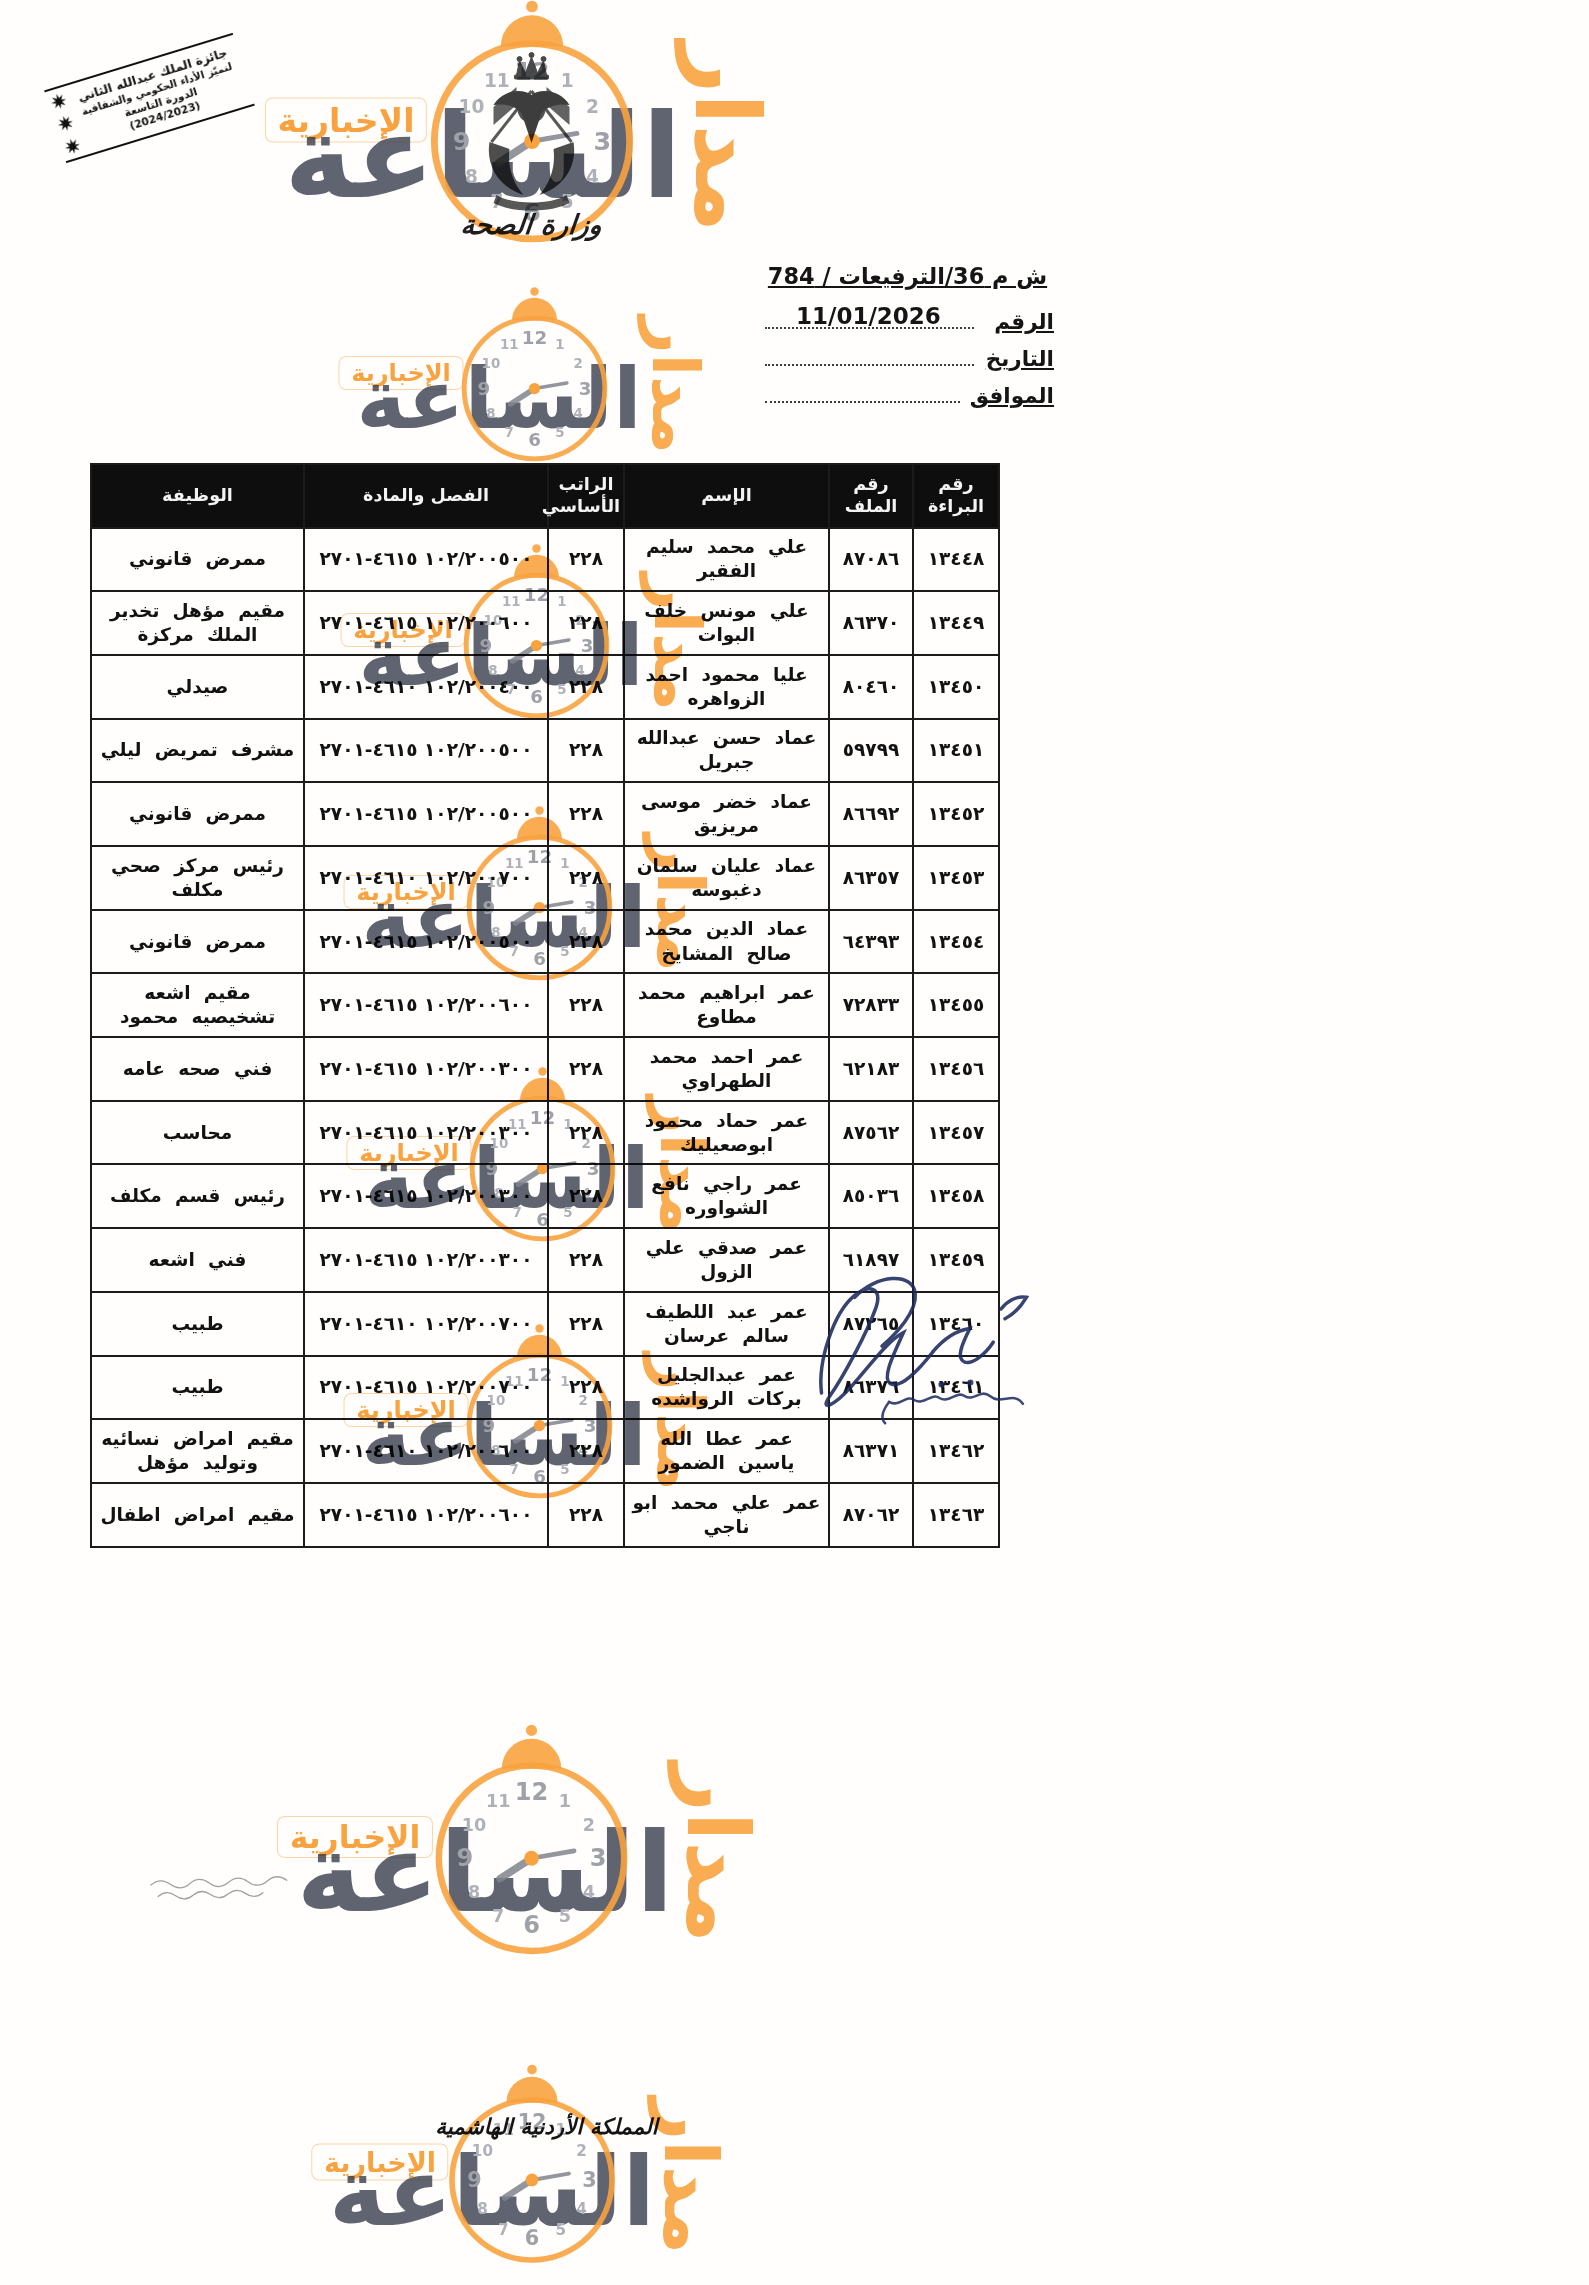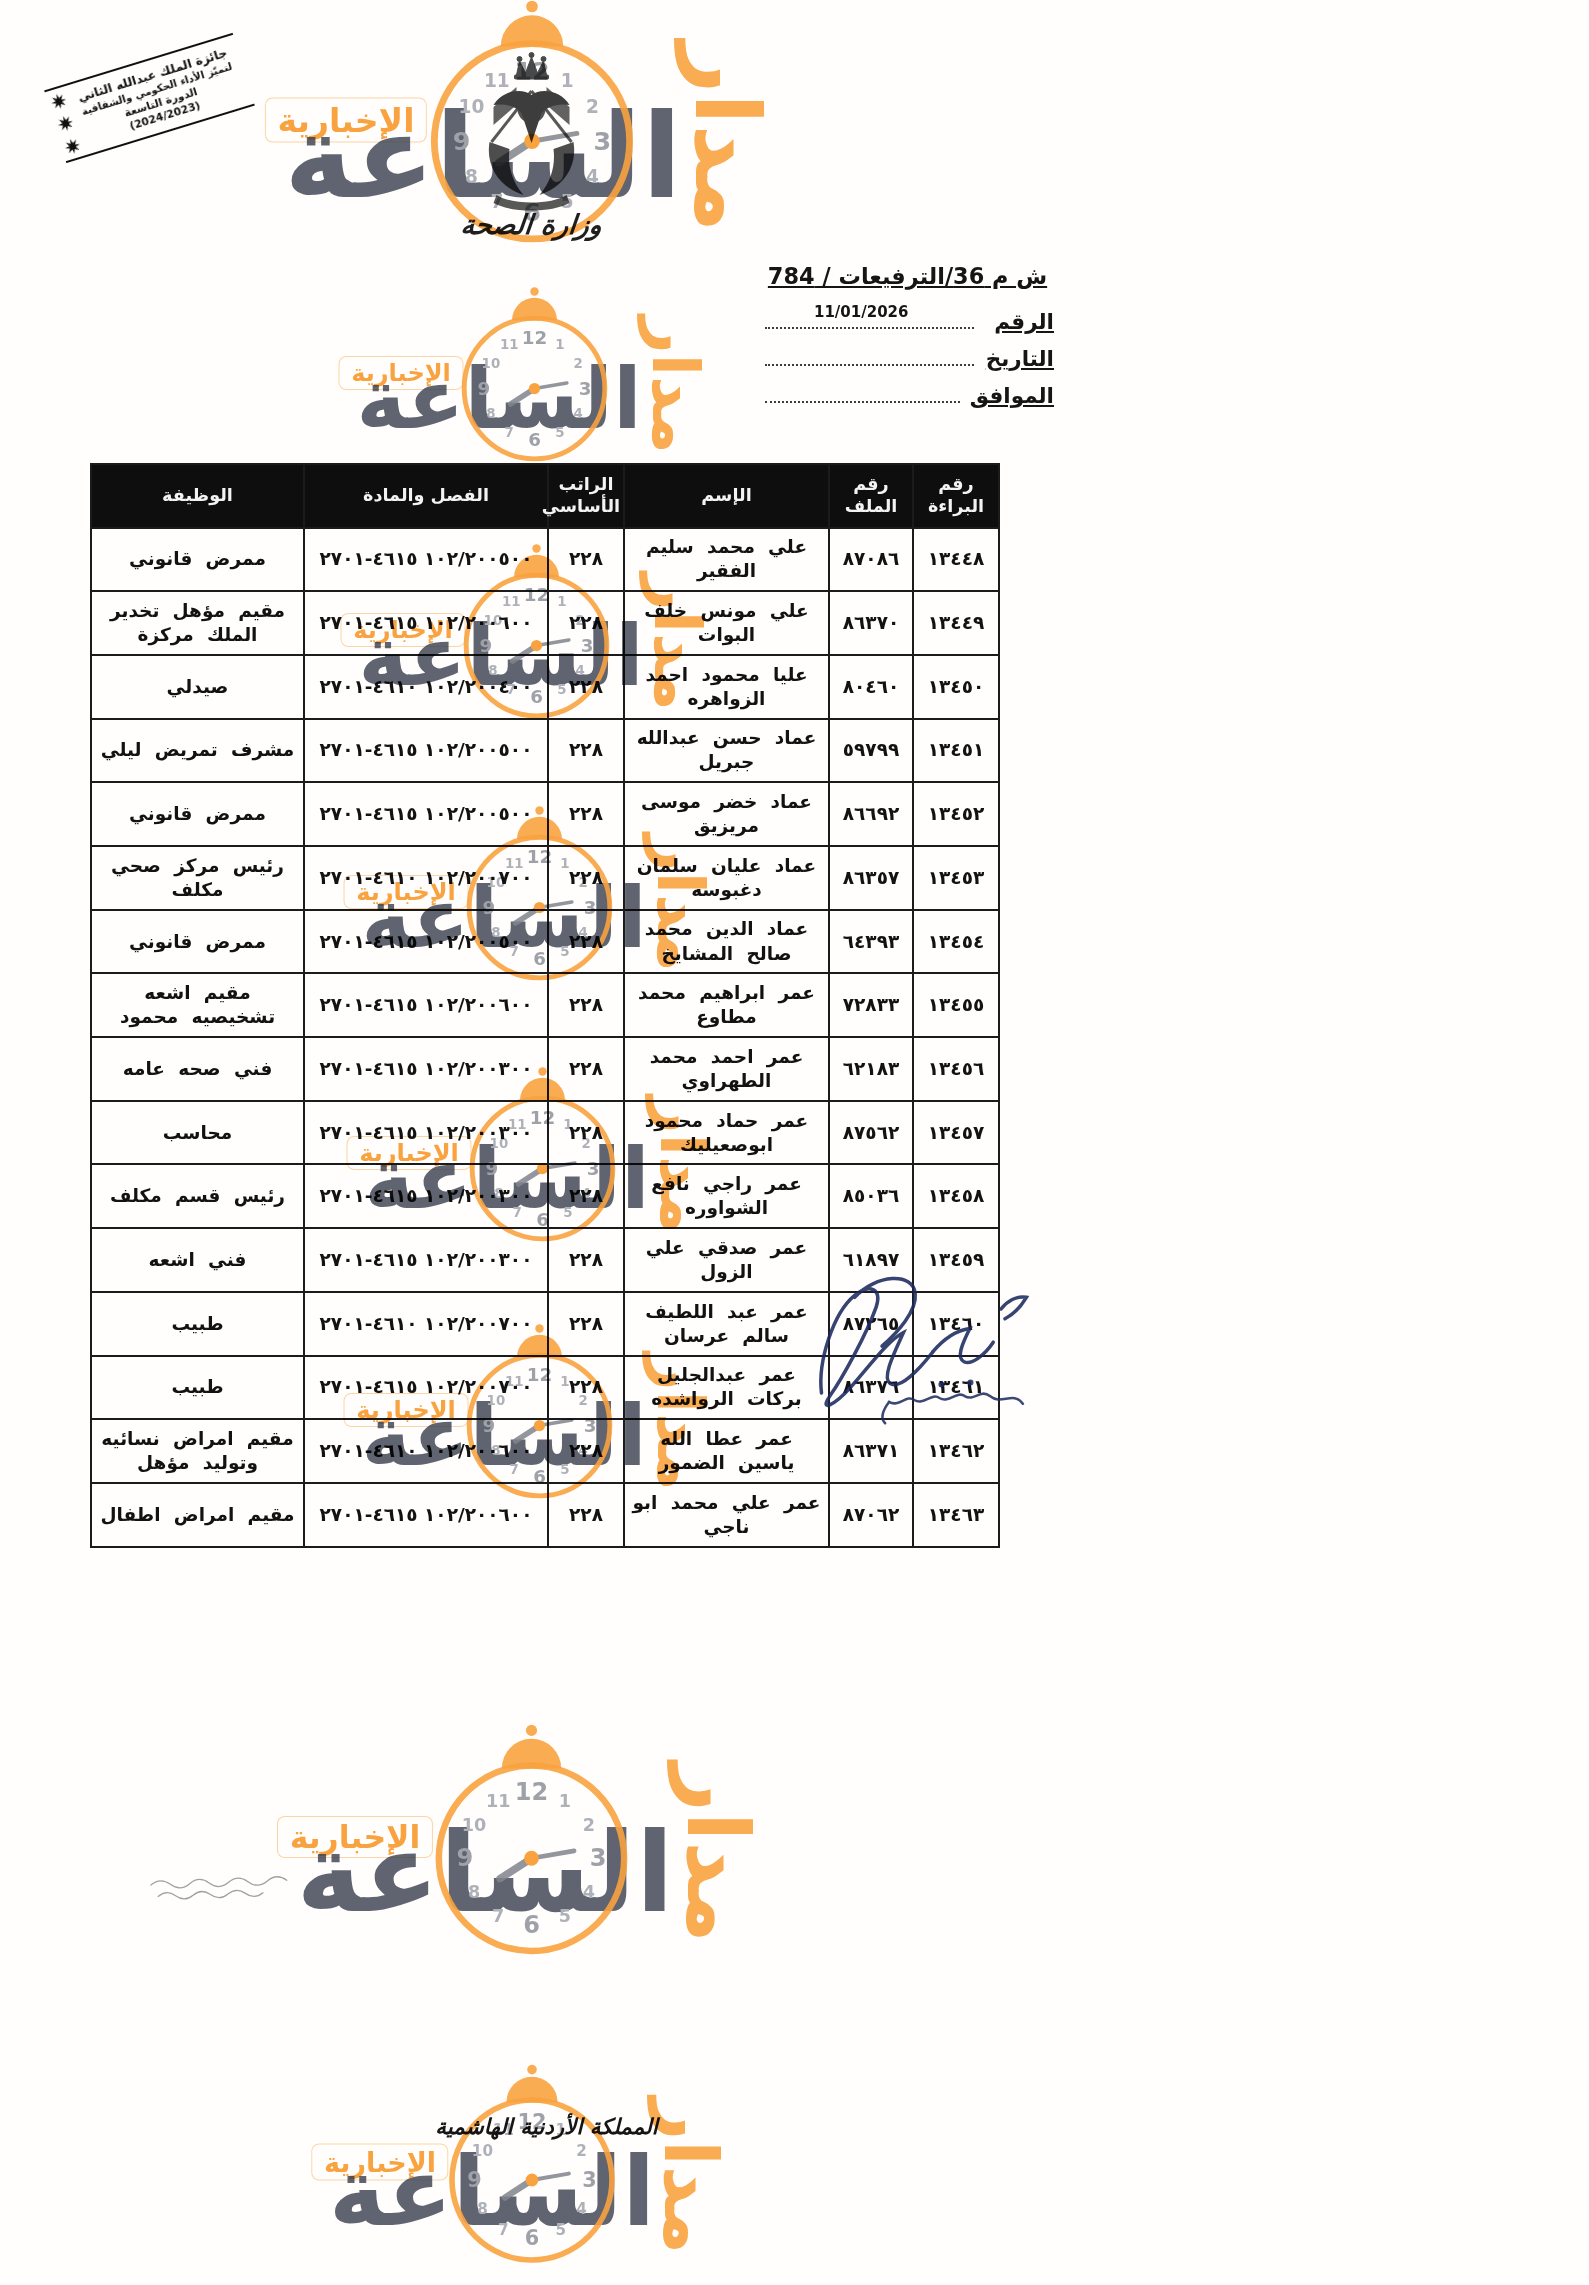--- a/index.html
+++ b/index.html
@@ -52,21 +52,21 @@
     direction:rtl;color:#1f1f1f;
   }
 
   
   .ref-block{position:absolute;left:761px;top:263px;width:293px;direction:rtl;text-decoration:underline;}
   .ref-line{text-align:center;font-size:22.4px;font-weight:bold;letter-spacing:0.5px;margin-bottom:7.8px;}
   .field-rows{position:relative;}
   .field-row{display:flex;align-items:flex-end;height:37px;}
   .field-label{font-size:21.5px;font-weight:bold;min-width:70px;}
   .field-dots{flex:1;border-bottom:2.9px dotted #3c3c3c;margin:0 9.8px 4.9px 3.9px;height:0;}
-  .date-overlay{position:absolute;top:5.9px;left:53px;font-size:15px;font-weight:bold;direction:ltr;z-index:2;}
+  .date-overlay{position:absolute;top:5.9px;left:35px;font-size:23px;font-weight:bold;direction:ltr;z-index:2;}
 
   
   .table-wrap{position:absolute;left:93px;top:463px;width:907px;direction:rtl;}
   .promo-table{border-collapse:collapse;table-layout:fixed;width:907px;border:2.9px solid #141414;}
   .promo-table th,.promo-table td{border:2px solid #1b1b1b;text-align:center;vertical-align:middle;}
   .promo-table th{
     background:#0e0e0e;color:#f3f3f3;font-size:17.6px;font-weight:bold;
     padding:8.8px 2.9px;line-height:1.25;letter-spacing:0.5px;
   }
   .promo-table td{font-size:18.5px;font-weight:bold;padding:6.8px 4.9px;line-height:1.3;color:#121212;}

